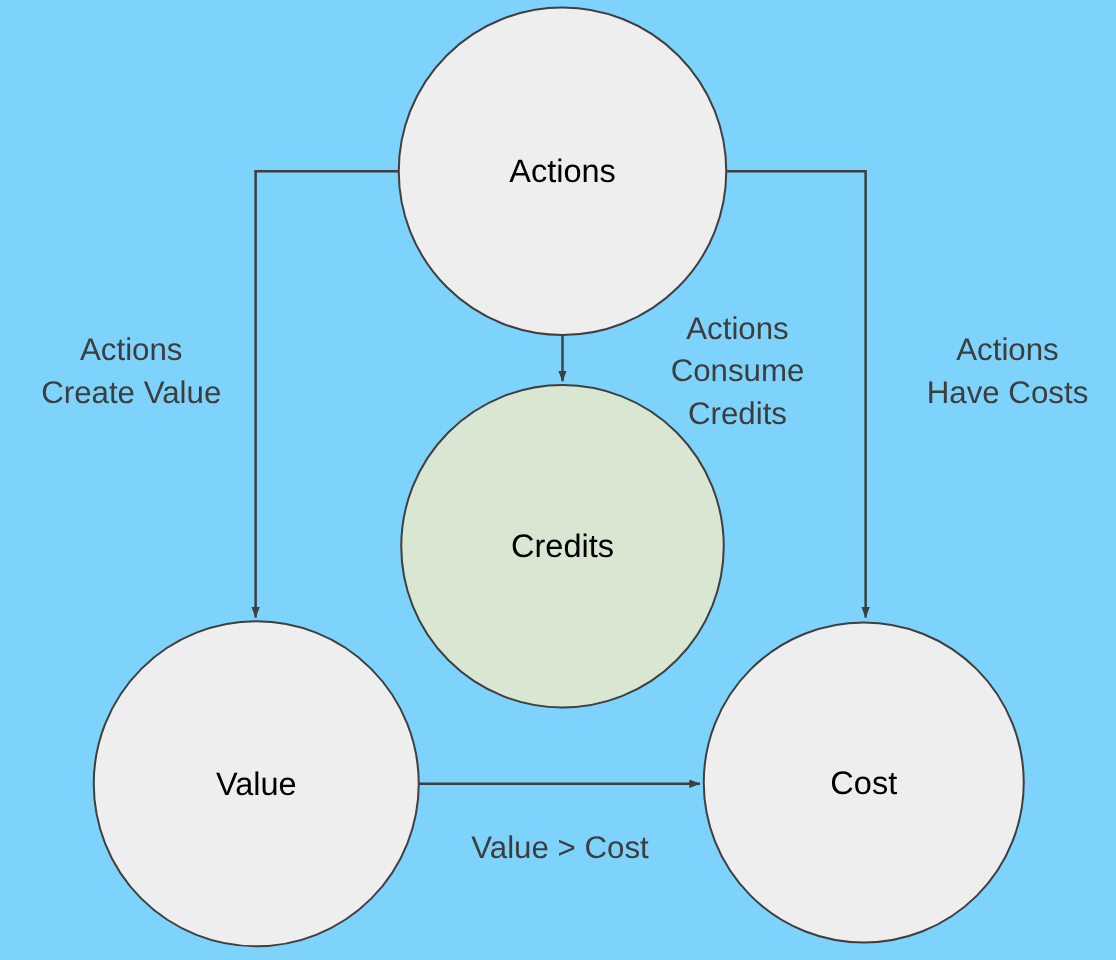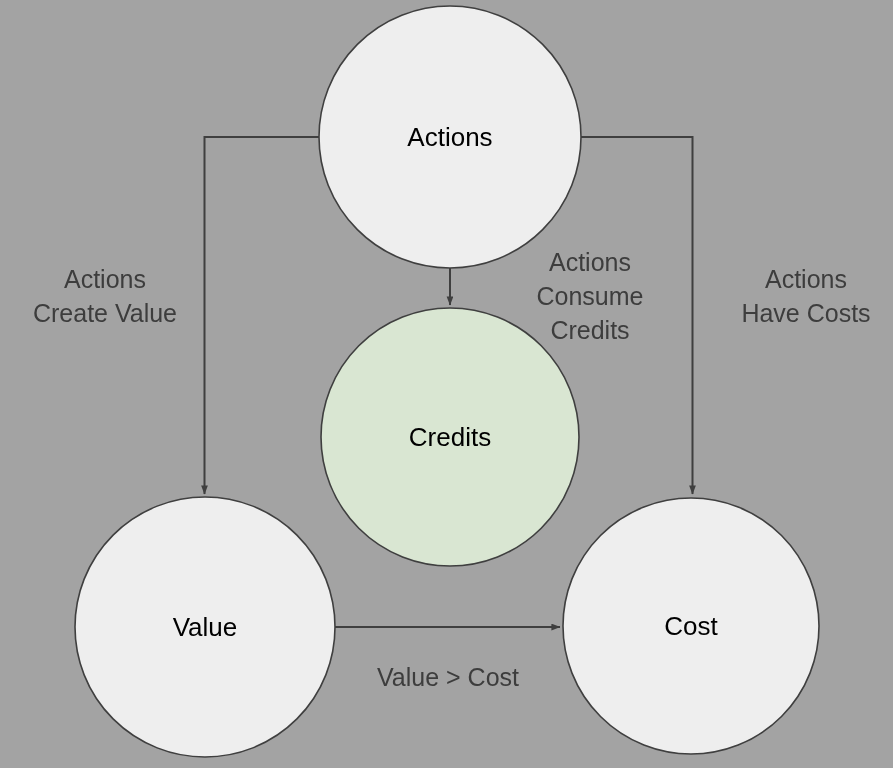--- a/index.html
+++ b/index.html
@@ -11,21 +11,21 @@
   body {
     width: 893px;
     height: 768px;
     font-family: "Liberation Sans", sans-serif;
     overflow: hidden;
   }
   #diagram-canvas {
     position: relative;
     width: 893px;
     height: 768px;
-    background: #a3a3a3;
+    background: #7dd3fc;
   }
   #diagram-svg {
     position: absolute;
     top: 0;
     left: 0;
     width: 893px;
     height: 768px;
     display: block;
   }
   .node-label {

